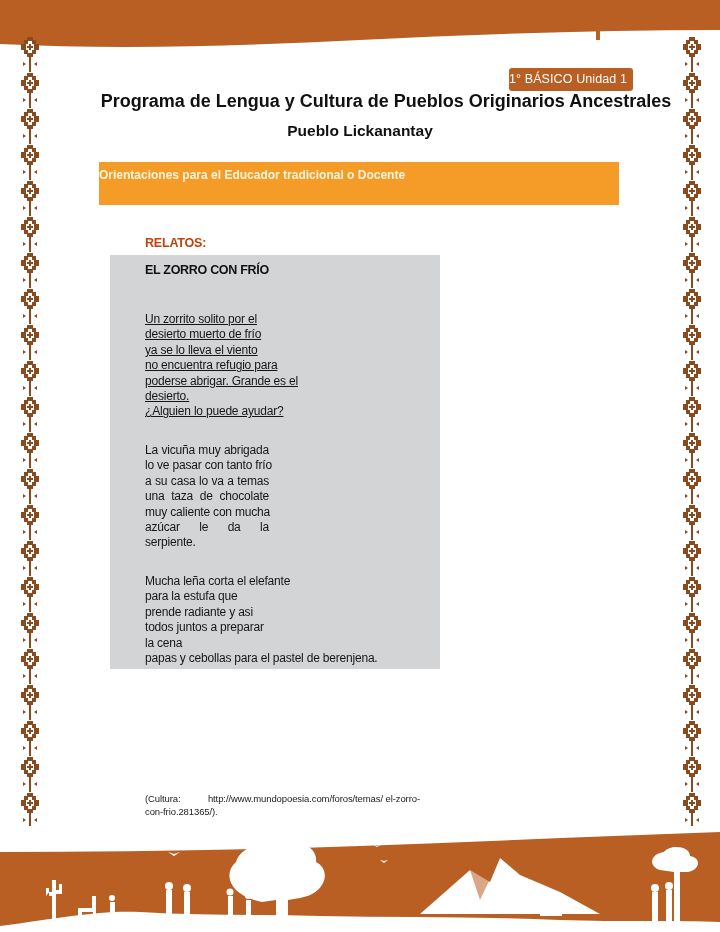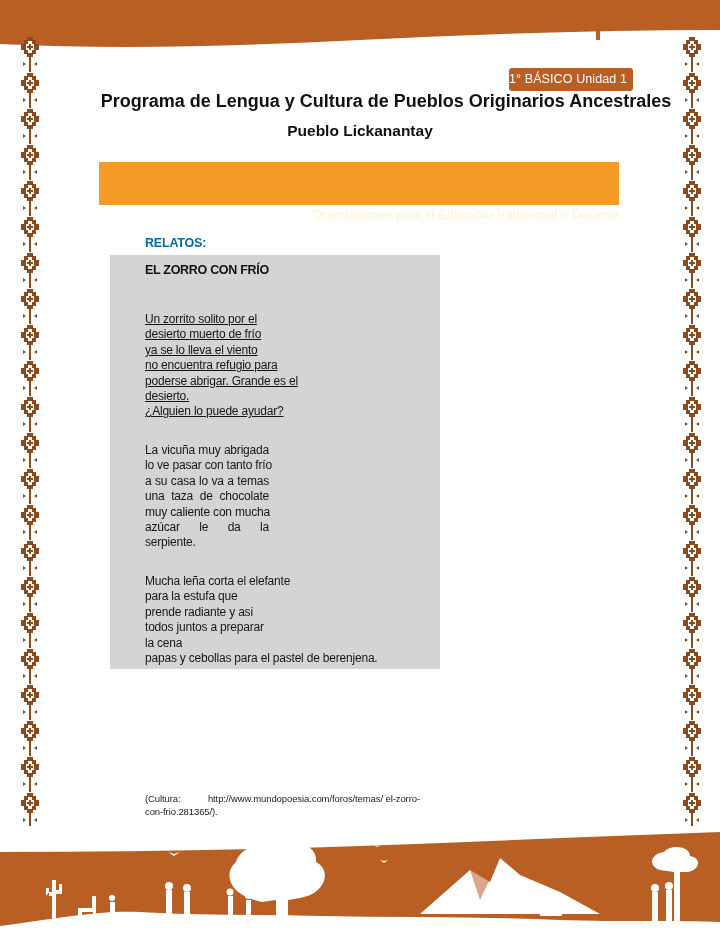--- a/index.html
+++ b/index.html
@@ -33,26 +33,26 @@
     }
     #people-title {
       left: 0; width: 720px; top: 122px; text-align: center;
       font-size: 15.5px; font-weight: bold; color: #111111;
     }
     #guide-bar {
       left: 99px; top: 162px; width: 520px; height: 43px;
       background: #f49b28;
     }
     #guide-bar-label {
-      position: absolute; left: 0; right: 0; top: 6px; text-align: right;
-      color: #fff4dc; font-size: 12px; font-weight: bold; margin-top: 40px;
+      position: absolute; left: 0; right: 0; top: 6px; text-align: left;
+      color: #fff4dc; font-size: 12px; font-weight: bold;
     }
 
     #section-label {
-      left: 145px; top: 236px; font-size: 12.5px; font-weight: bold; color: #0369a1;
+      left: 145px; top: 236px; font-size: 12.5px; font-weight: bold; color: #c2410c;
       letter-spacing: -0.2px;
     }
     #story-box {
       left: 110px; top: 255px; width: 330px; height: 414px;
       background: #d3d4d6;
     }
     #story-title {
       position: absolute; left: 35px; top: 8px;
       font-size: 12.5px; font-weight: bold; color: #111; letter-spacing: -0.3px;
     }

